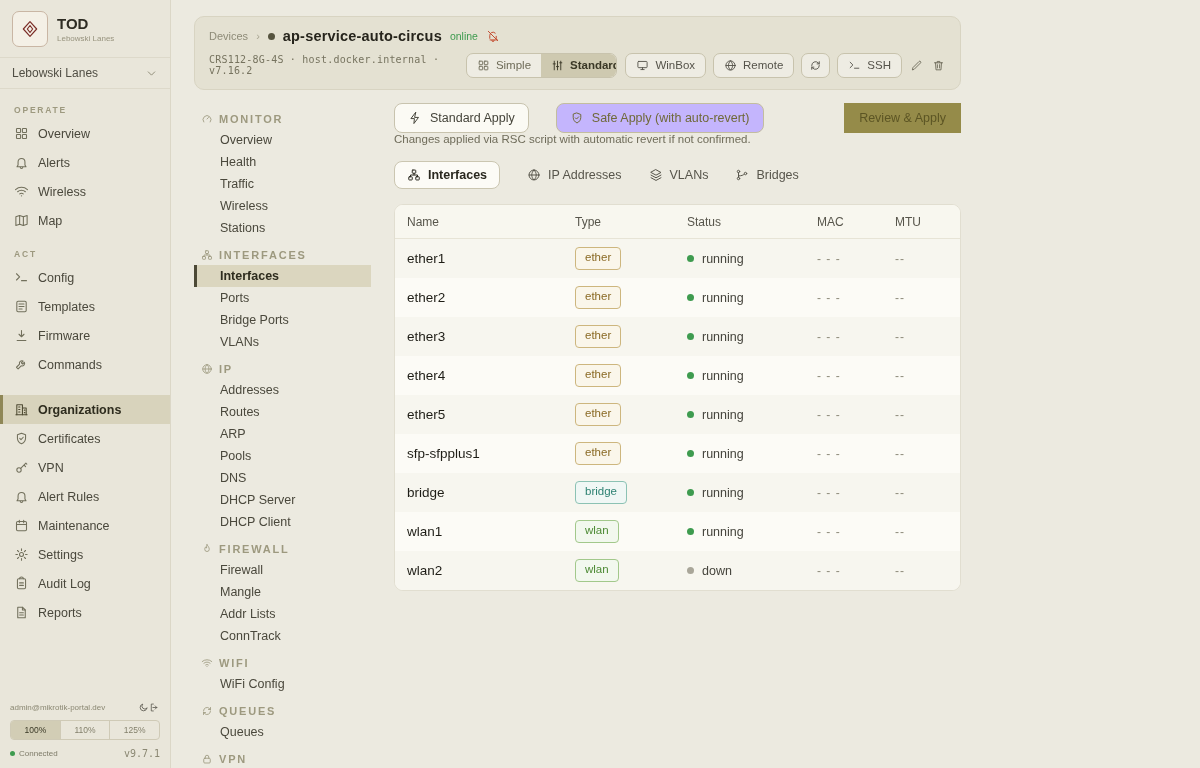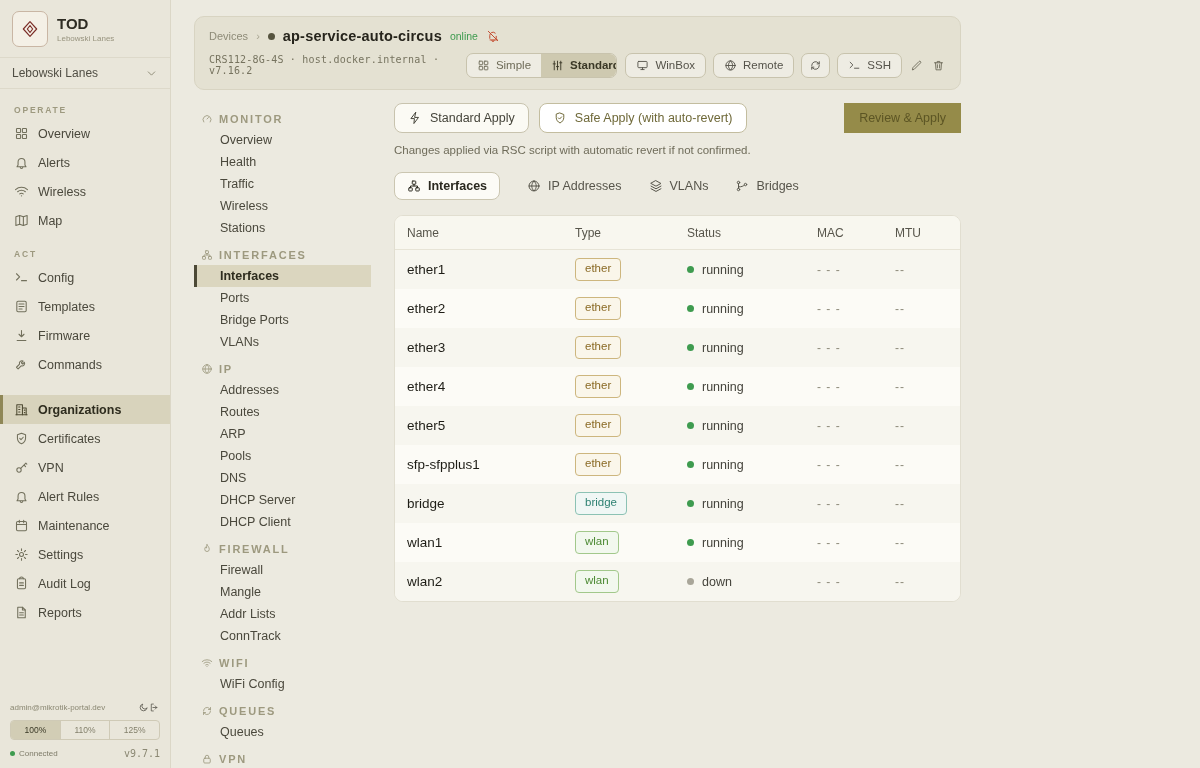--- a/index.html
+++ b/index.html
@@ -68,23 +68,23 @@
   .sub-sec{display:flex;align-items:center;gap:6px;margin-top:4px;padding:6px 6px 4px 7px;font-size:11px;font-weight:700;letter-spacing:1.8px;color:#9D997F;}
   .sub-sec svg.icon{width:12px;height:12px;color:#9D997F;}
   .sub-item{height:22px;display:flex;align-items:center;padding-left:23px;font-size:12.5px;color:#4A483C;cursor:pointer;border-left:3px solid transparent;}
   .sub-item.active{background:#DBD6BF;border-left-color:#4C4936;font-weight:600;color:#2E2C1E;}
 
   .main{flex:1;min-width:0;padding-left:23px;display:flex;flex-direction:column;}
   .apply-row{display:flex;align-items:center;}
   .apply-buttons{display:flex;gap:10px;}
   .btn{display:flex;align-items:center;gap:8px;padding:7px 13px;font-size:12.5px;color:#45443A;background:#FBFAF4;border:1px solid #C8C3AE;border-radius:8px;font-family:inherit;cursor:pointer;}
   .btn svg.icon{width:14px;height:14px;}
-  .btn.active-safe{background:#ffffff;border-color:#C3BD9F;color:#6F6939;}
+  .btn.active-safe{background:#c4b5fd;border-color:#C3BD9F;color:#6F6939;margin-left:17px;}
   .review-btn{margin-left:auto;padding:8px 15px;font-size:12.5px;background:#958B49;color:#5C5524;border:none;border-radius:0;font-family:inherit;font-weight:500;cursor:pointer;}
-  .note{margin-top:11px;font-size:11.5px;color:#6F6C5A;}
+  .note{margin-top:0;font-size:11.5px;color:#6F6C5A;}
   .tabs{display:flex;align-items:center;gap:27px;margin-top:16px;}
   .tab{display:flex;align-items:center;gap:7px;font-size:12.5px;color:#57554B;cursor:pointer;padding:6px 0;}
   .tab svg.icon{width:14px;height:14px;}
   .tab.active{background:#FCFBF6;border:1px solid #CBC6B1;border-radius:8px;padding:6px 12px;color:#2A281F;font-weight:600;}
 
   .table{margin-top:15px;background:#FCFBF6;border:1px solid #E1DED0;border-radius:9px;overflow:hidden;}
   .trow{display:grid;grid-template-columns:168px 112px 130px 78px 1fr;align-items:center;padding-left:12px;}
   .thead{height:33px;background:#F8F7EF;border-bottom:1px solid #E7E4D6;}
   .th{font-size:12px;color:#57554B;}
   .brow{height:39px;}

